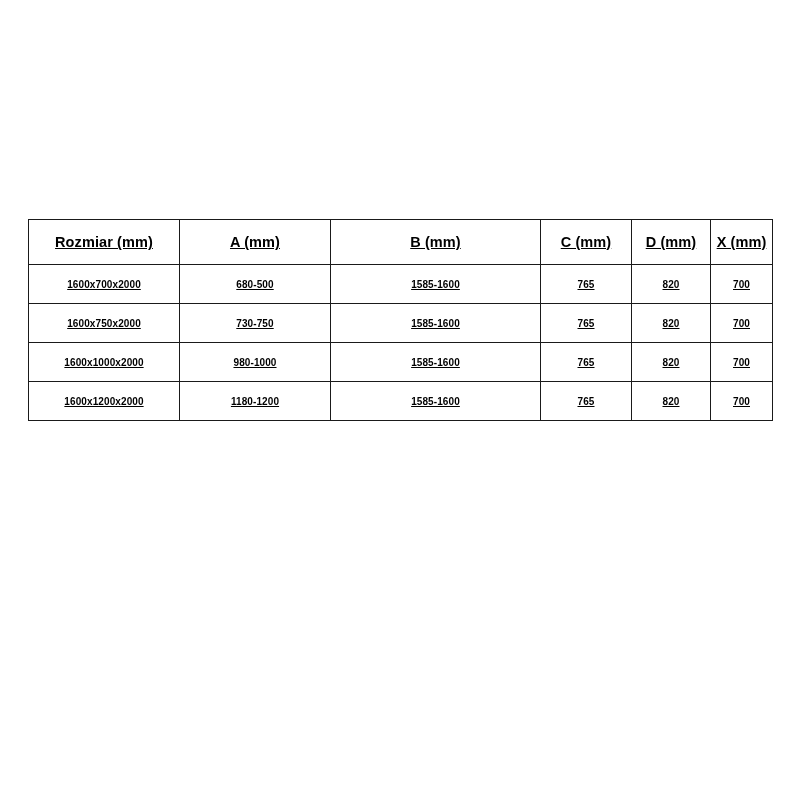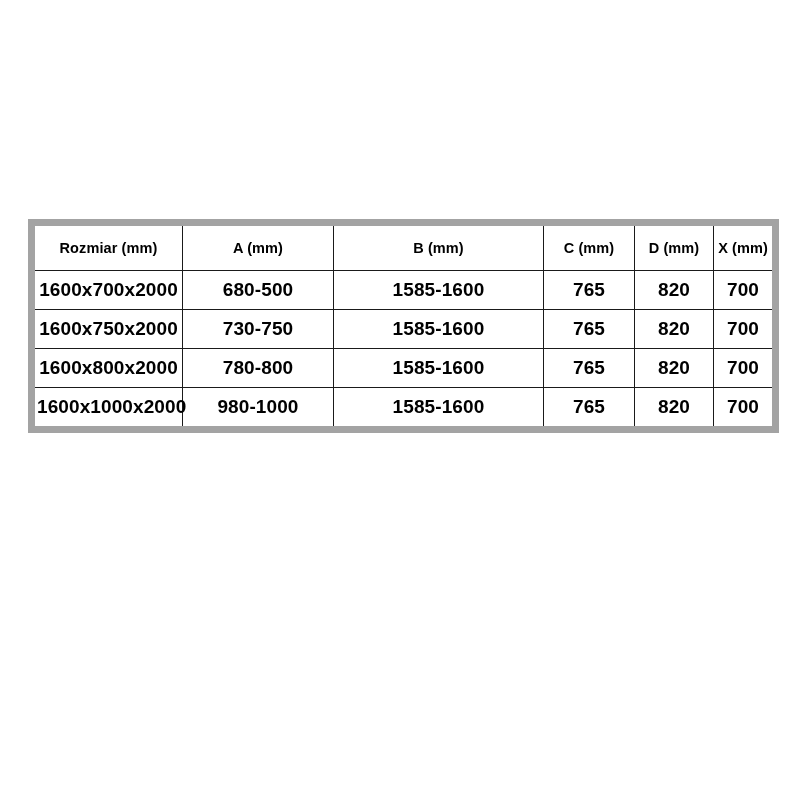--- a/index.html
+++ b/index.html
@@ -23,29 +23,30 @@
   .table-wrap {
     position: absolute;
     left: 28px;
     top: 219px;
     width: 744px;
   }
   table.dim-table {
     border-collapse: collapse;
     table-layout: fixed;
     width: 744px;
-    border: 7px solid #a3a3a3;
+    border: 1px solid #a3a3a3;
+    text-decoration: underline;
   }
   table.dim-table th,
   table.dim-table td {
     border: 1px solid #1a1a1a;
     text-align: center;
     vertical-align: middle;
     height: 38px;
-    font-size: 19px;
+    font-size: 10px;
     font-weight: bold;
     letter-spacing: 0.1px;
     color: #000000;
     padding: 0 2px;
   }
   table.dim-table th {
     height: 44px;
     font-size: 14.5px;
   }
   
@@ -91,30 +92,30 @@
         </tr>
         <tr>
           <td>1600x750x2000</td>
           <td>730-750</td>
           <td>1585-1600</td>
           <td>765</td>
           <td>820</td>
           <td>700</td>
         </tr>
         <tr>
-          <td>1600x800x2000</td>
-          <td>780-800</td>
+          <td>1600x1000x2000</td>
+          <td>980-1000</td>
           <td>1585-1600</td>
           <td>765</td>
           <td>820</td>
           <td>700</td>
         </tr>
         <tr>
-          <td>1600x1000x2000</td>
-          <td>980-1000</td>
+          <td>1600x1200x2000</td>
+          <td>1180-1200</td>
           <td>1585-1600</td>
           <td>765</td>
           <td>820</td>
           <td>700</td>
         </tr>
       </tbody>
     </table>
   </div>
 </div>
 

